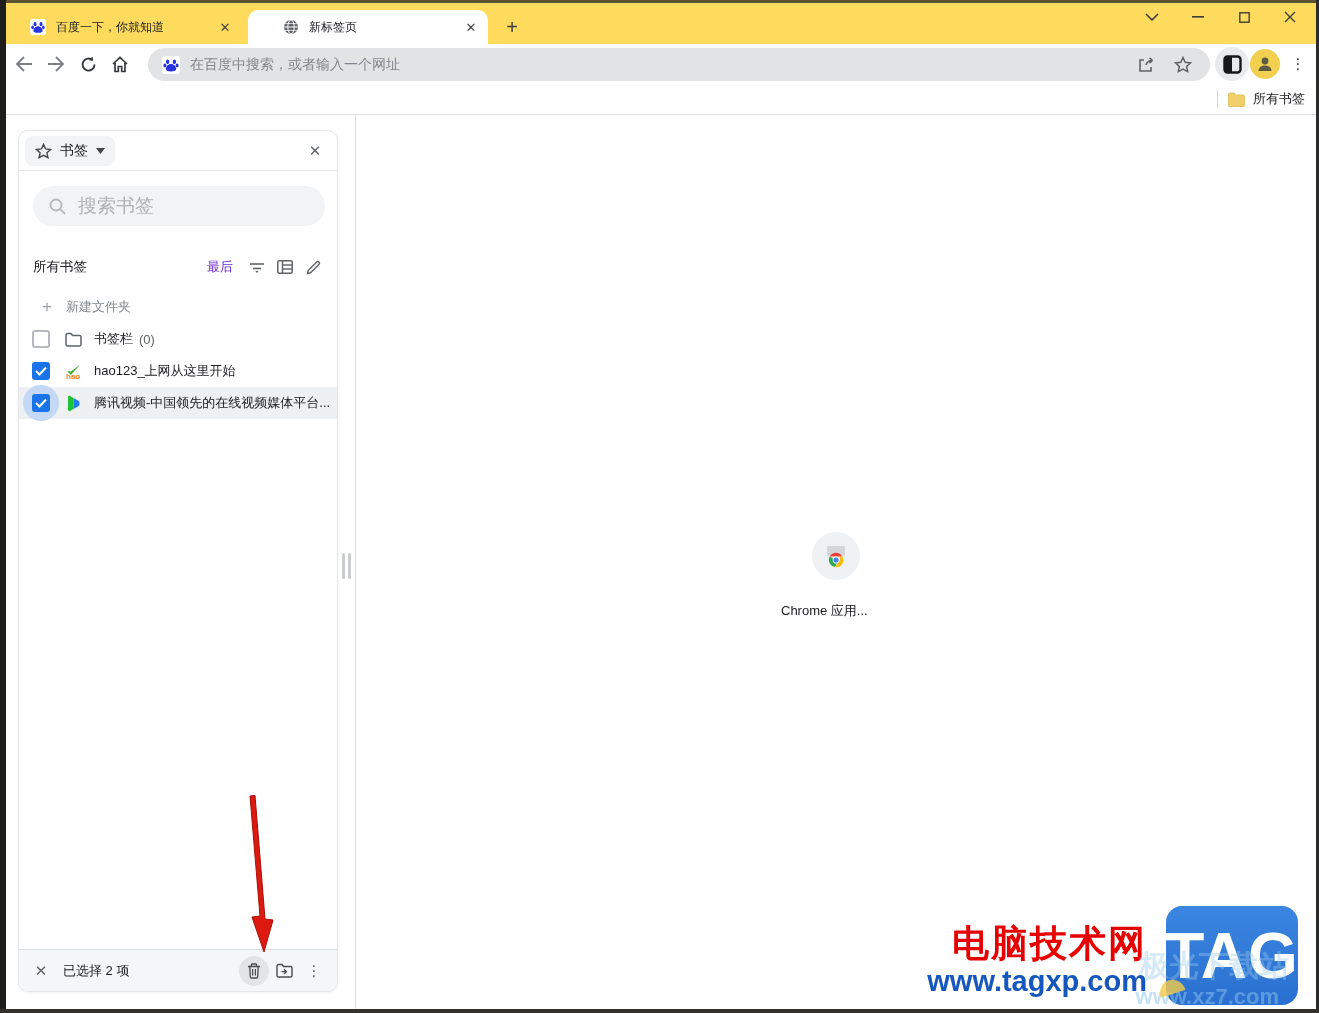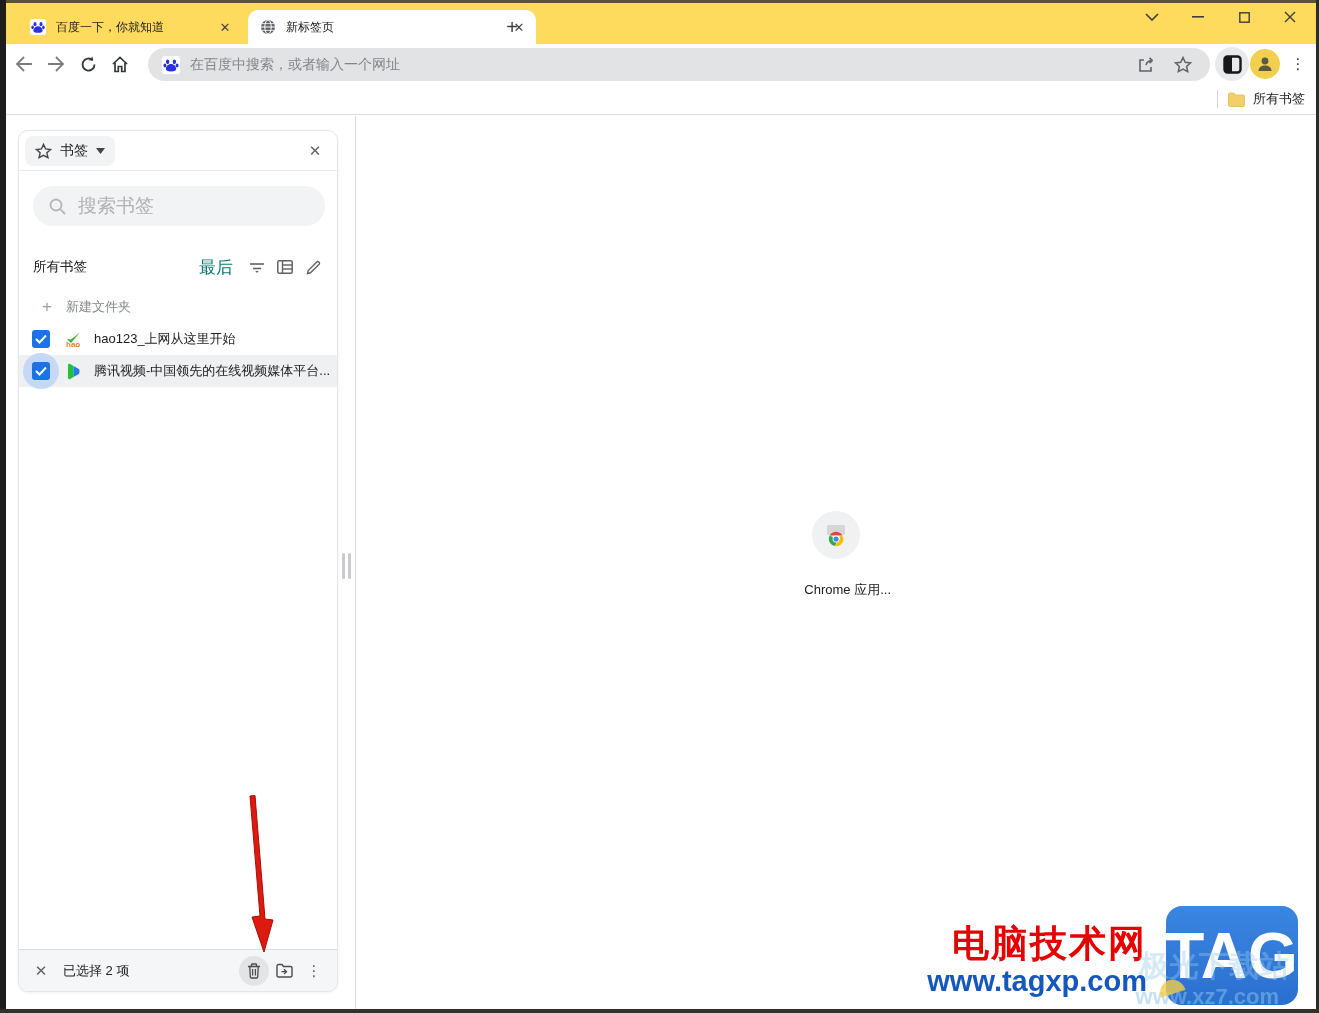--- a/index.html
+++ b/index.html
@@ -11,21 +11,21 @@
   .edge { position:absolute; z-index:60; }
   .edge-top { left:0; top:0; width:1319px; height:3px; background:#5a5433; }
   .edge-left { left:0; top:0; width:6px; height:1013px; background:#1d1d1b; }
   .edge-right { right:0; top:0; width:3px; height:1013px; background:#2b2b29; }
   .edge-bottom { left:0; bottom:0; width:1319px; height:4px; background:#34302c; }
 
   
   .titlebar { position:absolute; left:0; top:0; width:1319px; height:44px; background:#fedb5c; }
   .tab { position:absolute; top:10px; height:34px; display:flex; align-items:center; font-size:12px; color:#202124; }
   .tab-inactive { left:18px; width:224px; }
-  .tab-active { left:248px; width:288px; background:#fff; border-radius:10px 10px 0 0; }
+  .tab-active { left:248px; width:240px; background:#fff; border-radius:10px 10px 0 0;padding-left:23px; }
   .tab .favicon { width:16px; height:16px; margin:0 10px 0 12px; flex:0 0 auto; }
   .tab .tab-title { flex:1; white-space:nowrap; overflow:hidden; }
   .tab .tab-close { width:18px; height:18px; margin-right:8px; display:flex; align-items:center; justify-content:center;
        font-size:13px; color:#45474a; border-radius:50%; cursor:pointer; }
   .newtab-btn { position:absolute; left:498px; top:13px; width:28px; height:28px; border-radius:50%;
        display:flex; align-items:center; justify-content:center; font-size:20px; color:#3c4043; }
   .win-controls { position:absolute; right:6px; top:3px; height:30px; display:flex; }
   .win-btn { width:46px; height:28px; display:flex; align-items:center; justify-content:center; color:#3d3d3d; }
   .win-btn svg { display:block; }
 
@@ -65,21 +65,21 @@
        display:flex; align-items:center; padding:0 10px; }
   .panel-pill .pill-label { font-size:14px; color:#202124; margin:7px 8px; }
   .panel-close { position:absolute; right:8px; top:6px; width:28px; height:28px; display:flex; align-items:center; justify-content:center;
        font-size:15px; color:#5f6368; }
   .search-box { position:absolute; left:14px; top:55px; width:292px; height:40px; background:#f1f3f4; border-radius:20px;
        display:flex; align-items:center; }
   .search-box svg { margin:0 12px 0 16px; }
   .search-ph { font-size:19px; color:#aeb1b5; }
   .section-row { position:absolute; left:14px; top:122px; width:292px; height:28px; display:flex; align-items:center; }
   .section-title { font-size:13.5px; color:#202124; flex:1; }
-  .sort-label { font-size:17px; color:#0f766e; margin-right:8px; }
+  .sort-label { font-size:13px; color:#6d28d9; margin-right:8px; }
   .sec-icon { width:24px; height:24px; display:flex; align-items:center; justify-content:center; margin-left:4px; }
 
   .rows { position:absolute; left:0; top:160px; width:100%; }
   .row { position:relative; height:32px; display:flex; align-items:center; }
   .row-label { font-size:13px; color:#202124; white-space:nowrap; overflow:hidden; text-overflow:clip; }
   .row-label.gray { color:#84888d; }
   .row .plus { width:18px; height:18px; margin:0 10px 0 19px; color:#9aa0a6; font-size:17px; line-height:18px; text-align:center; }
   .checkbox { width:18px; height:18px; border-radius:3px; margin:0 0 0 13px; flex:0 0 auto; position:relative; z-index:2; }
   .checkbox.empty { border:2px solid #b6b9bd; background:#fff; }
   .checkbox.checked { background:#1a73e8; display:flex; align-items:center; justify-content:center; }
@@ -91,21 +91,21 @@
 
   .sel-bar { position:absolute; left:0; bottom:0; width:100%; height:42px; background:#f5f6f7;
        border-top:1px solid #dadce0; border-radius:0 0 9px 9px; display:flex; align-items:center; }
   .sel-close { width:28px; height:28px; margin-left:8px; display:flex; align-items:center; justify-content:center; font-size:15px; color:#5f6368; }
   .sel-label { font-size:13px; color:#202124; margin-left:8px; flex:1; }
   .sel-icon { width:30px; height:30px; border-radius:50%; display:flex; align-items:center; justify-content:center; margin-right:0; }
   .sel-icon.trash { background:#e2e4e6; margin-right:0; }
   .sel-icon.dots { font-size:15px; color:#5f6368; margin-right:8px; }
 
   
-  .chrome-apps { position:absolute; left:781px; top:395px; width:110px; text-align:right; }
+  .chrome-apps { position:absolute; left:781px; top:416px; width:110px; text-align:left; }
   .chrome-apps .app-circle { width:48px; height:48px; border-radius:50%; background:#f0f1f2; margin:0 auto; display:flex; align-items:center; justify-content:center; }
   .chrome-apps .app-label { margin-top:22px; font-size:13px; color:#202124; white-space:nowrap; }
 
   .red-arrow { position:absolute; left:235px; top:678px; width:50px; height:176px; z-index:30; }
 
   
   .wm { position:absolute; z-index:40; }
   .wm-name { right:172px; top:803px; font-size:37px; font-weight:bold; color:#e60000; letter-spacing:2px; }
   .wm-url { right:172px; top:849px; font-size:29px; font-weight:bold; color:#1657be; }
   .wm-tag { right:21px; top:790px; width:132px; height:99px; background:linear-gradient(180deg,#3a86e0,#2a6fd0); border-radius:16px;
@@ -299,20 +299,28 @@
         </span>
       </div>
 
       <div class="rows">
 
         <div class="row">
           <span class="plus">+</span>
           <span class="row-label gray">新建文件夹</span>
         </div>
 
+        <div class="row">
+          <span class="checkbox empty"></span>
+          <svg class="row-fav" viewBox="0 0 17 15">
+            <path d="M1 3 a1.5 1.5 0 0 1 1.5 -1.5 L6 1.5 L7.5 3.5 L14.5 3.5 a1.5 1.5 0 0 1 1.5 1.5 L16 12.5 a1.5 1.5 0 0 1 -1.5 1.5 L2.5 14 a1.5 1.5 0 0 1 -1.5 -1.5 Z" fill="none" stroke="#5f6368" stroke-width="1.5"></path>
+          </svg>
+          <span class="row-label">书签栏</span>
+          <span class="row-count">(0)</span>
+        </div>
 
         <div class="row">
           <span class="checkbox checked">
             <svg width="12" height="10" viewBox="0 0 12 10">
                 <path d="M1 5 L4.5 8.5 L11 1.5" fill="none" stroke="#fff" stroke-width="2"></path>
               </svg>
           </span>
           <svg class="row-fav" viewBox="0 0 17 17">
             <path d="M2 8 L6 12 L15 1.5 L6 8.5 Z" fill="#3faf34"></path>
             <text x="1" y="15.5" font-size="8" font-weight="bold" fill="#f07d18" font-family="sans-serif">hao</text>

